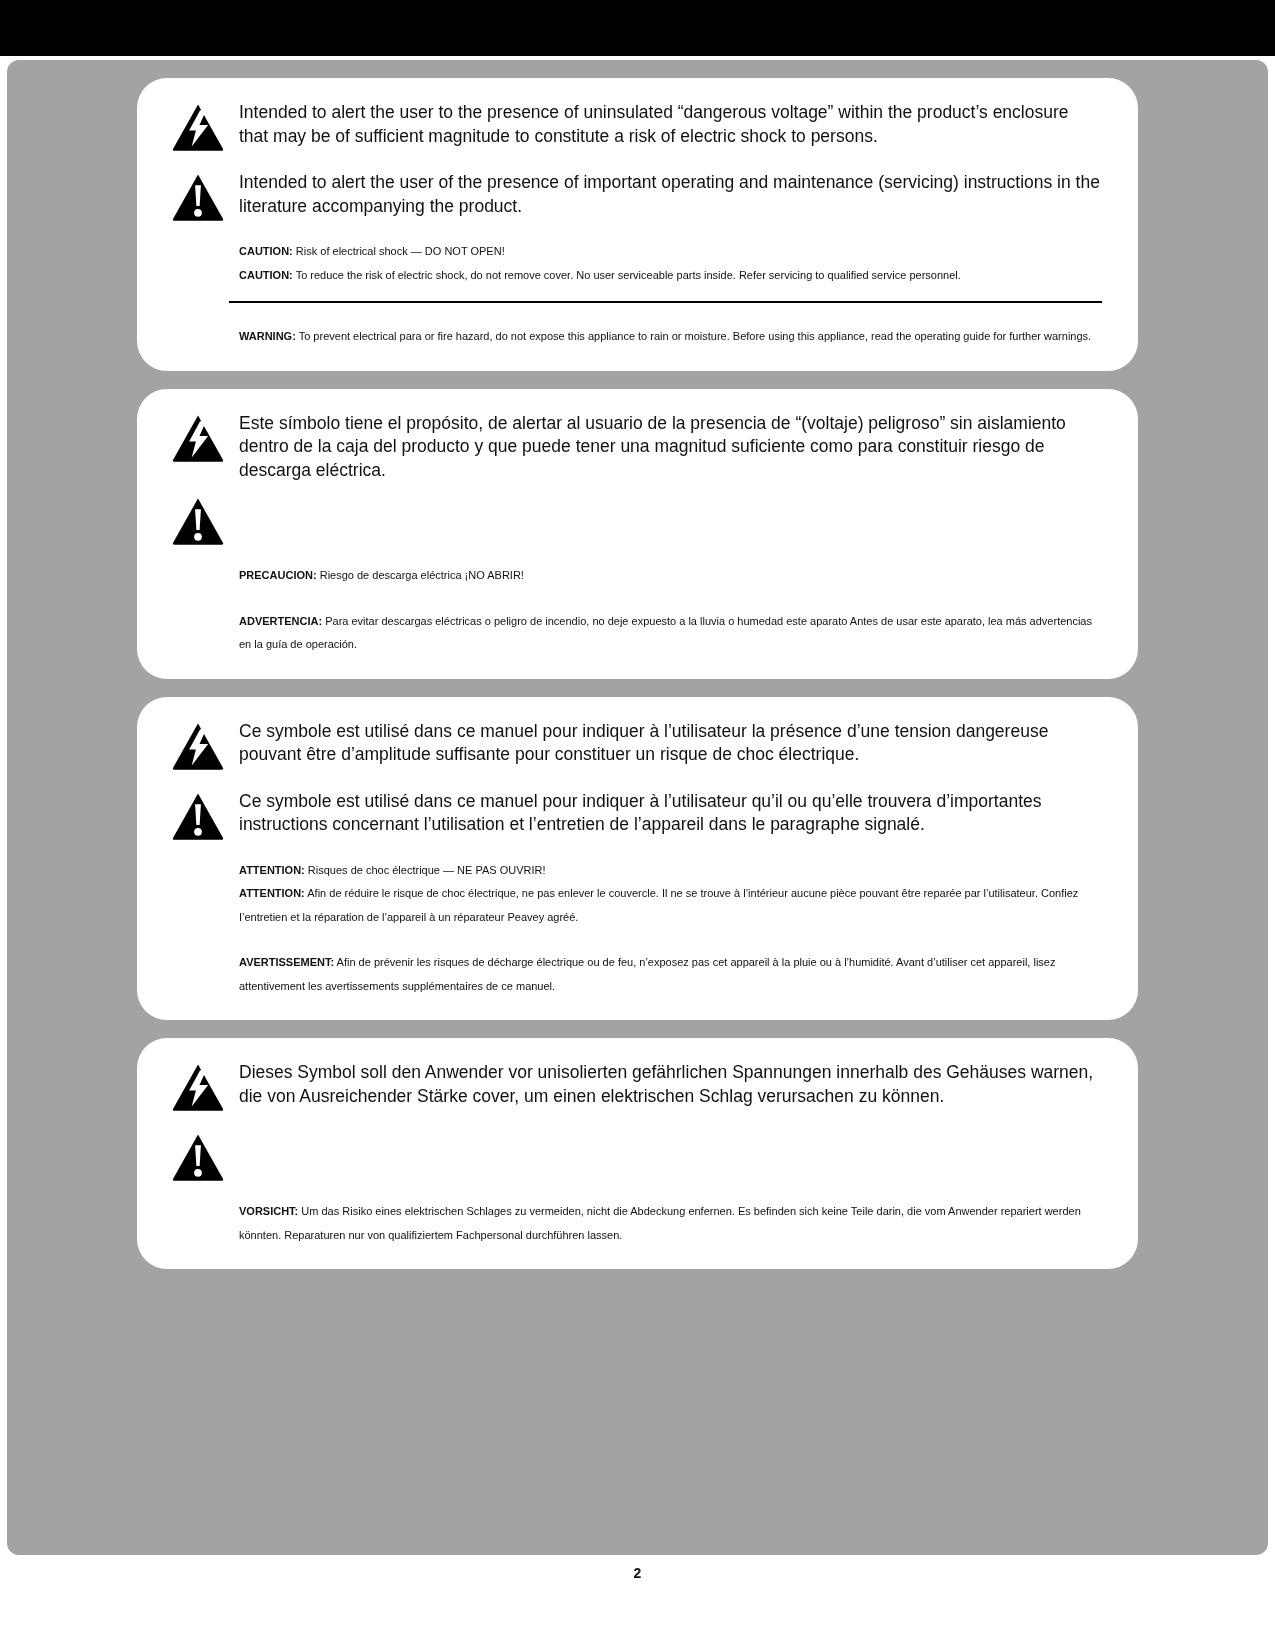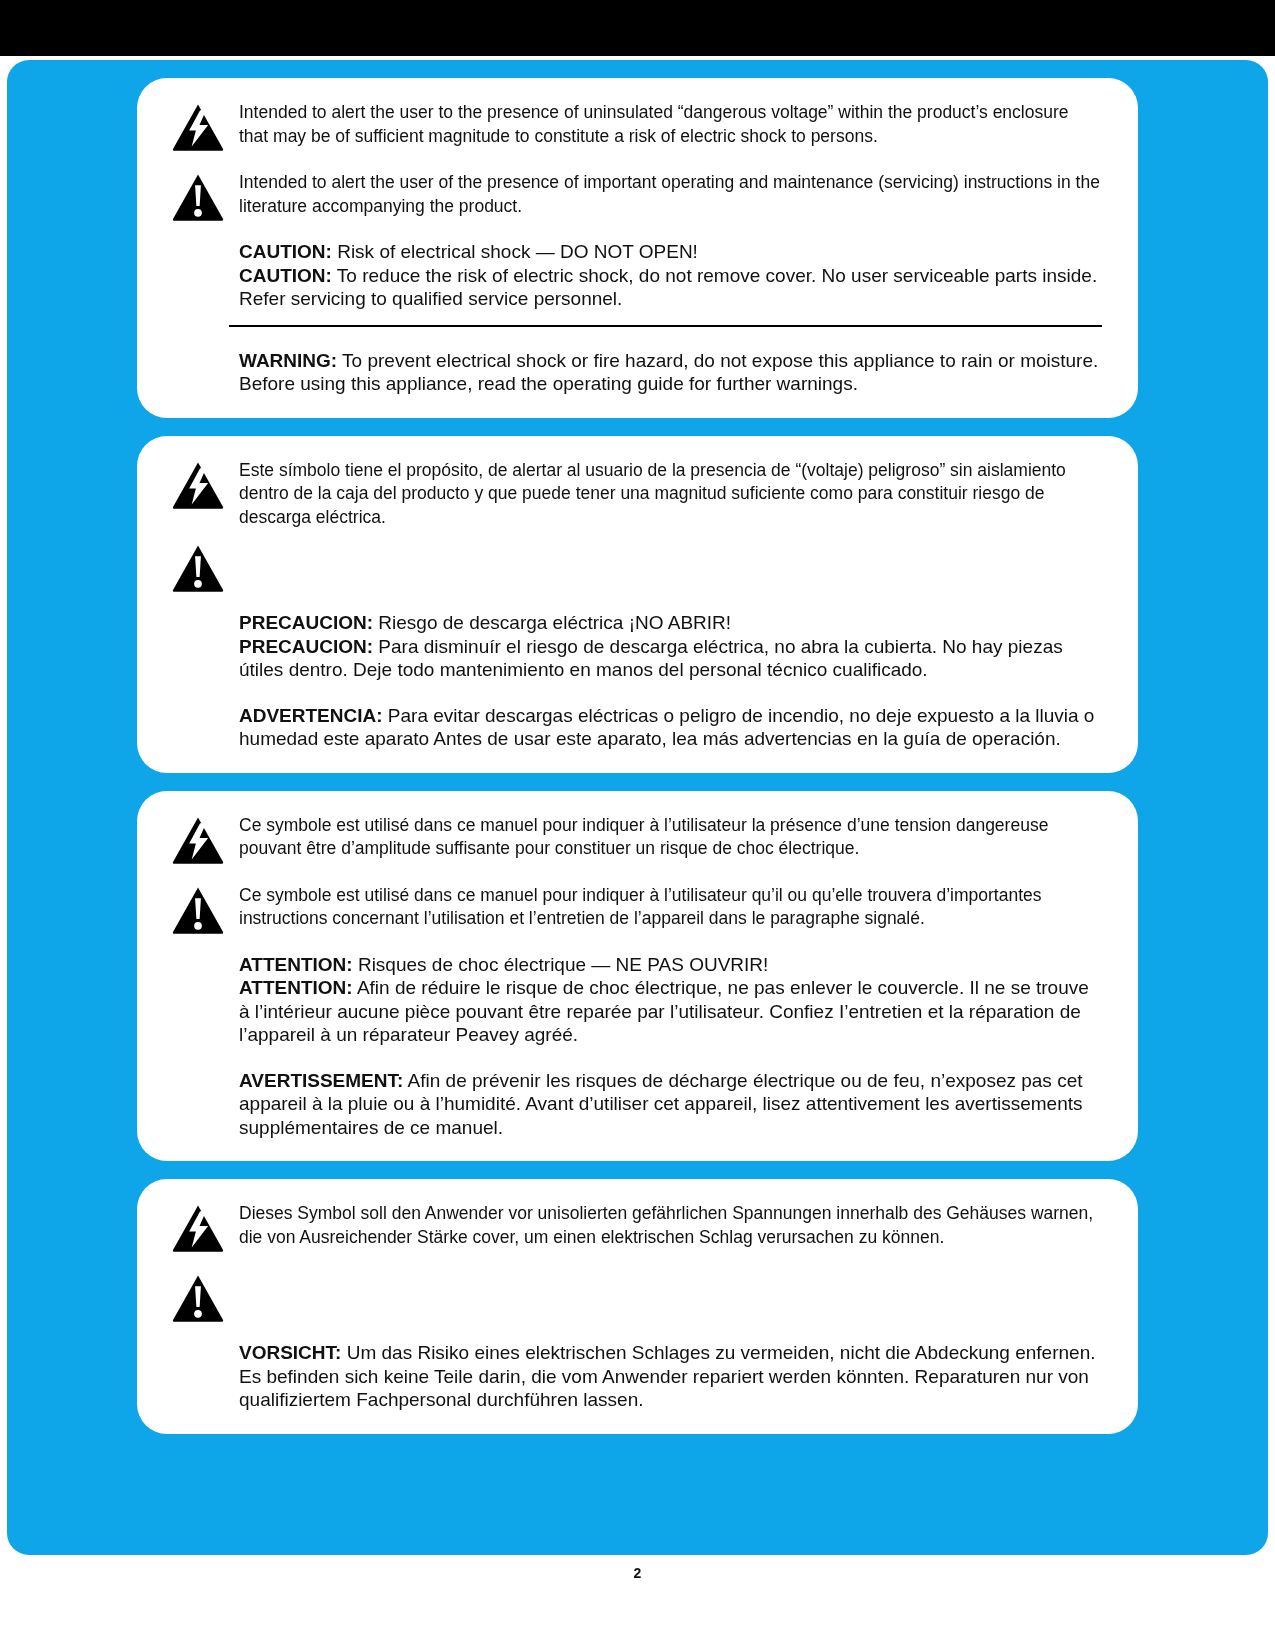--- a/index.html
+++ b/index.html
@@ -13,22 +13,22 @@
     position: relative;
     overflow: hidden;
   }
   .topbar {
     width: 100%;
     height: 56px;
     background: #000000;
   }
   .gray-canvas {
     margin: 4px 7px 0 7px;
-    background: #0ea5e9;
-    border-radius: 22px;
+    background: #a3a3a3;
+    border-radius: 12px;
     padding: 18px 0 46px 0;
     min-height: 1495px;
   }
   .panel {
     width: 1001px;
     margin: 0 auto 18px auto;
     background: #ffffff;
     border-radius: 30px;
     padding: 20px 36px 22px 34px;
   }
@@ -45,21 +45,21 @@
     justify-content: center;
   }
   .icon-cell svg { display: block; }
   p.body-text {
     margin: 3px 0 0 0;
     font-size: 17.5px;
     line-height: 23.5px;
   }
   .indent {
     margin-left: 68px;
-    font-size: 19px;
+    font-size: 11px;
     line-height: 23.5px;
   }
   .caution-block { margin-top: 12px; }
   .caution-block p { margin: 0; }
   .warning-para { margin-top: 22px; margin-bottom: 0; }
   strong.lbl { font-weight: 700; }
   hr.divider {
     border: none;
     border-top: 2px solid #000000;
     margin: 14px 0 0 58px;
@@ -96,21 +96,21 @@
           <circle cx="32" cy="47.5" r="4.6" fill="#fff"></circle>
         </svg>
       </span>
       <p class="body-text">Intended to alert the user of the presence of important operating and maintenance (servicing) instructions in the literature accompanying the product.</p>
     </div>
     <div class="indent caution-block">
       <p><strong class="lbl">CAUTION:</strong> <span>Risk of electrical shock — DO NOT OPEN!</span></p>
       <p><strong class="lbl">CAUTION:</strong> <span>To reduce the risk of electric shock, do not remove cover. No user serviceable parts inside. Refer servicing to qualified service personnel.</span></p>
     </div>
     <hr class="divider">
-    <p class="indent warning-para"><strong class="lbl">WARNING:</strong> <span>To prevent electrical shock or fire hazard, do not expose this appliance to rain or moisture. Before using this appliance, read the operating guide for further warnings.</span></p>
+    <p class="indent warning-para"><strong class="lbl">WARNING:</strong> <span>To prevent electrical para or fire hazard, do not expose this appliance to rain or moisture. Before using this appliance, read the operating guide for further warnings.</span></p>
   </section>
 
   <section class="panel">
     <div class="row">
       <span class="icon-cell">
         <svg viewBox="0 0 64 60" width="54" height="60" aria-hidden="true">
           <path d="M32 2 L61.5 54.5 Q62.8 57 59.5 57 L4.5 57 Q1.2 57 2.5 54.5 Z" fill="#000"></path>
           <path d="M34.5 9 L21.5 33 L29.5 33 L24.5 52 L44 26.5 L33.8 26.5 L41.5 9 Z" fill="#fff"></path>
         </svg>
       </span>
@@ -120,21 +120,20 @@
       <span class="icon-cell">
         <svg viewBox="0 0 64 60" width="54" height="60" aria-hidden="true">
           <path d="M32 2 L61.5 54.5 Q62.8 57 59.5 57 L4.5 57 Q1.2 57 2.5 54.5 Z" fill="#000"></path>
           <path d="M28.5 15 h7 l-1.6 24.5 h-3.8 Z" fill="#fff"></path>
           <circle cx="32" cy="47.5" r="4.6" fill="#fff"></circle>
         </svg>
       </span>
     </div>
     <div class="indent caution-block">
       <p><strong class="lbl">PRECAUCION:</strong> <span>Riesgo de descarga eléctrica ¡NO ABRIR!</span></p>
-      <p><strong class="lbl">PRECAUCION:</strong> <span>Para disminuír el riesgo de descarga eléctrica, no abra la cubierta. No hay piezas útiles dentro. Deje todo mantenimiento en manos del personal técnico cualificado.</span></p>
     </div>
     <p class="indent warning-para"><strong class="lbl">ADVERTENCIA:</strong> <span>Para evitar descargas eléctricas o peligro de incendio, no deje expuesto a la lluvia o humedad este aparato Antes de usar este aparato, lea más advertencias en la guía de operación.</span></p>
   </section>
 
   <section class="panel">
     <div class="row">
       <span class="icon-cell">
         <svg viewBox="0 0 64 60" width="54" height="60" aria-hidden="true">
           <path d="M32 2 L61.5 54.5 Q62.8 57 59.5 57 L4.5 57 Q1.2 57 2.5 54.5 Z" fill="#000"></path>
           <path d="M34.5 9 L21.5 33 L29.5 33 L24.5 52 L44 26.5 L33.8 26.5 L41.5 9 Z" fill="#fff"></path>

